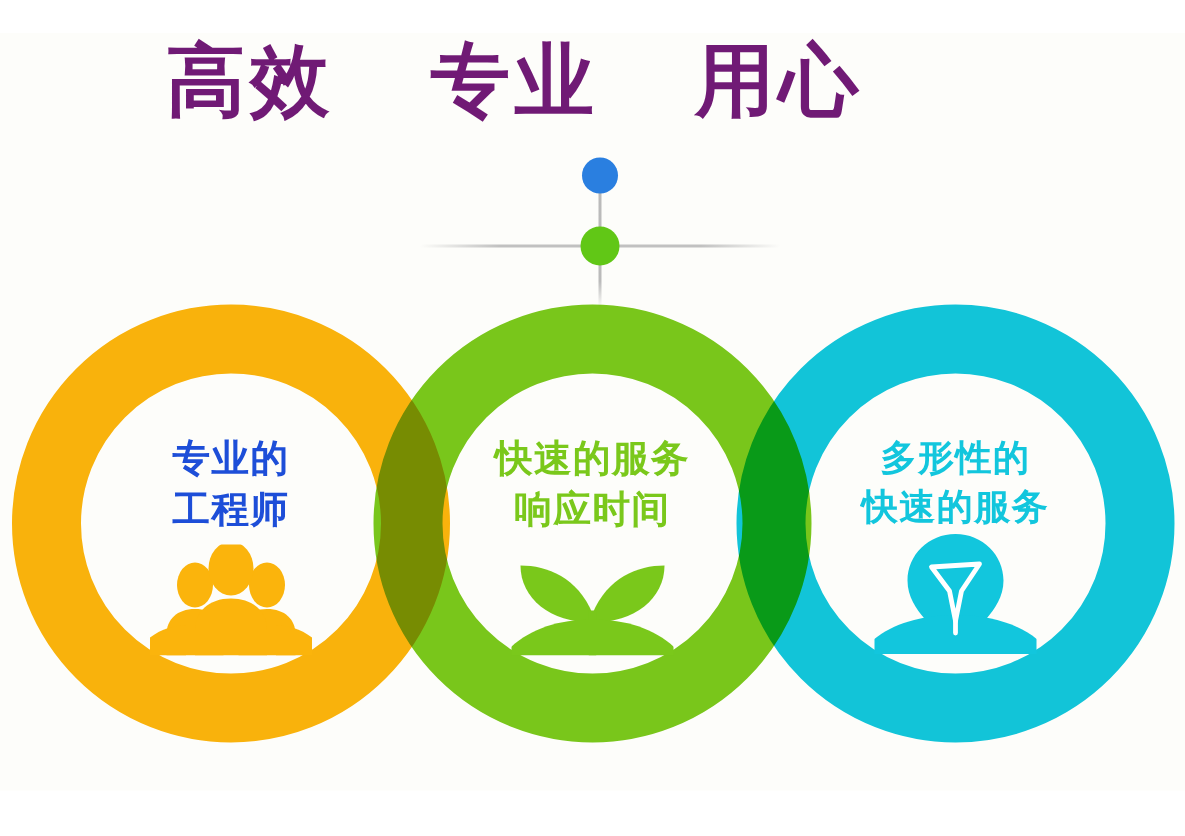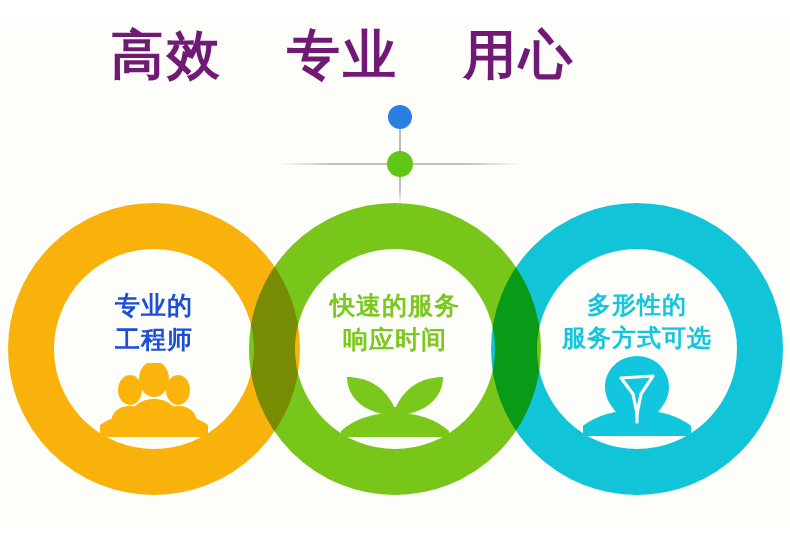--- a/index.html
+++ b/index.html
@@ -211,21 +211,21 @@
         <path d="M54 46C44 22 24 14 6 14c0 22 20 38 48 38z"></path>
         <path d="M54 46c10-24 30-32 48-32 0 22-20 38-48 38z"></path>
         <rect x="51.5" y="44" width="5" height="30"></rect>
         <path d="M-6 74c14-16 34-24 60-24s46 8 60 24z"></path>
       </g>
     </svg>
   </div>
 
   <div class="cell cell-3">
     <div class="cell-text">多形性的
-服务方式可选</div>
+快速的服务</div>
     <svg class="cell-icon" viewBox="0 0 108 80">
       <g fill="#12c6dd">
         <path d="M54 0C36 0 22 14 22 31c0 11 6 19 11 25 3 4 5 7 5 11h32c0-4 2-7 5-11 5-6 11-14 11-25C86 14 72 0 54 0z"></path>
         <rect x="39" y="70" width="30" height="5" rx="2"></rect>
         <rect x="39" y="61" width="30" height="5" rx="2"></rect>
         <path d="M-10 80c12-16 34-26 64-26s52 10 64 26z"></path>
       </g>
       <g fill="none" stroke="#ffffff" stroke-width="3.2" stroke-linejoin="round" stroke-linecap="round">
         <path d="M38 22 L70 20 L58 38 L54 58 L50 38 Z"></path>
         <path d="M54 58 L54 66"></path>

